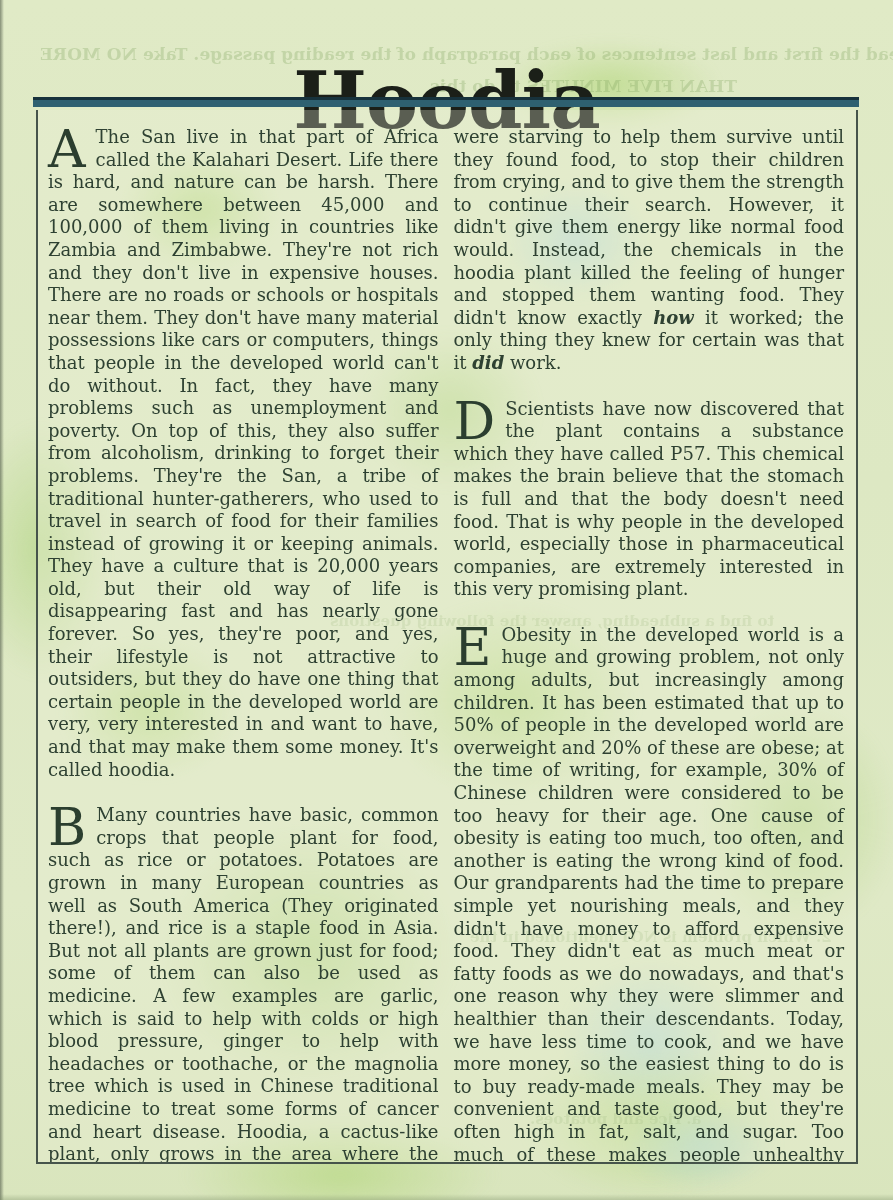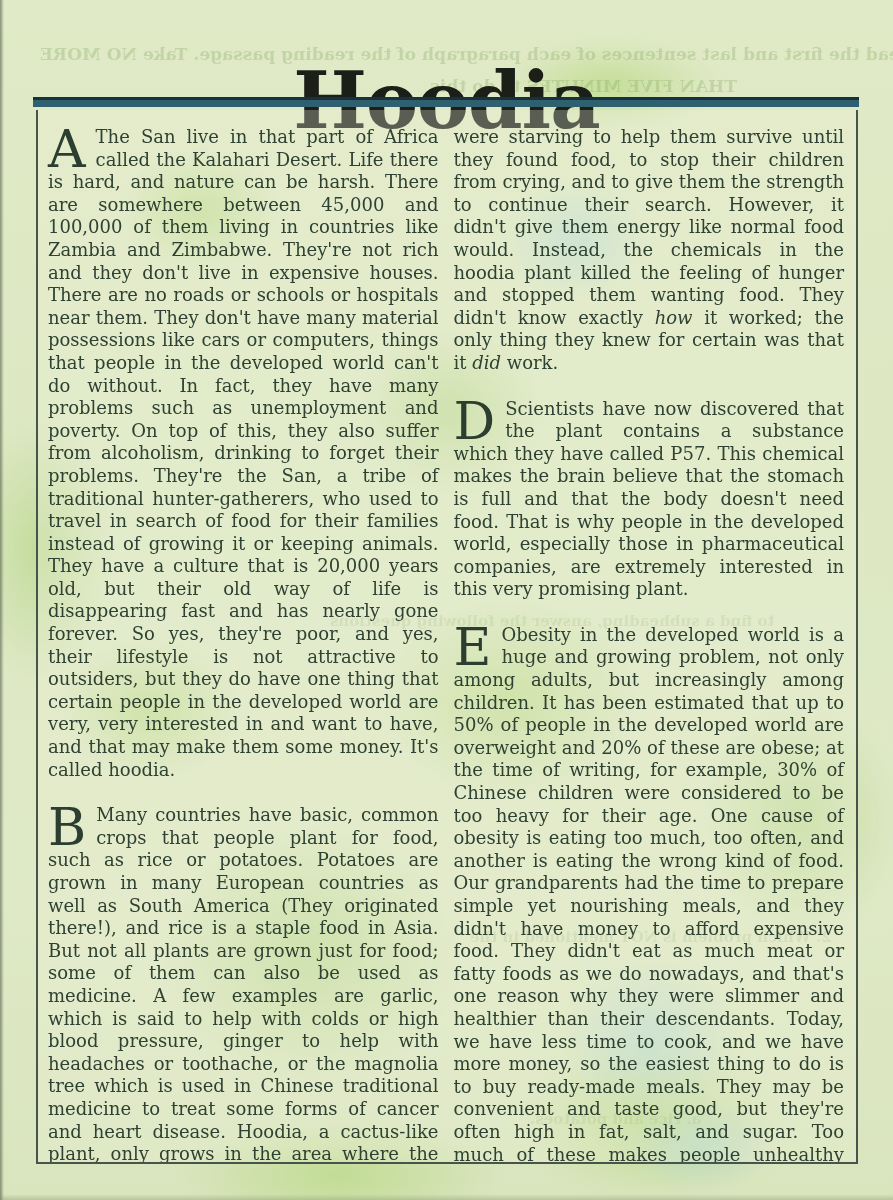--- a/index.html
+++ b/index.html
@@ -53,21 +53,21 @@
     font-size:18px;line-height:22.6px;
     color:#2e4132;text-align:justify;
   }
   .para:last-child{margin-bottom:0;}
   .dropcap{
     float:left;
     font-size:52px;line-height:42px;
     padding:2px 10px 0 0;
     color:#2b3e2f;
   }
-  em{font-style:italic;}
+  em{font-style:italic;font-weight:bold;}
   
   .ghost{
     position:absolute;color:#7ba05a;opacity:.28;
     transform:scaleX(-1);
     font-weight:700;font-size:17px;white-space:nowrap;
     filter:blur(.6px);pointer-events:none;
   }
   .ghost.small{font-size:15px;opacity:.22;}
 </style>
 </head>

